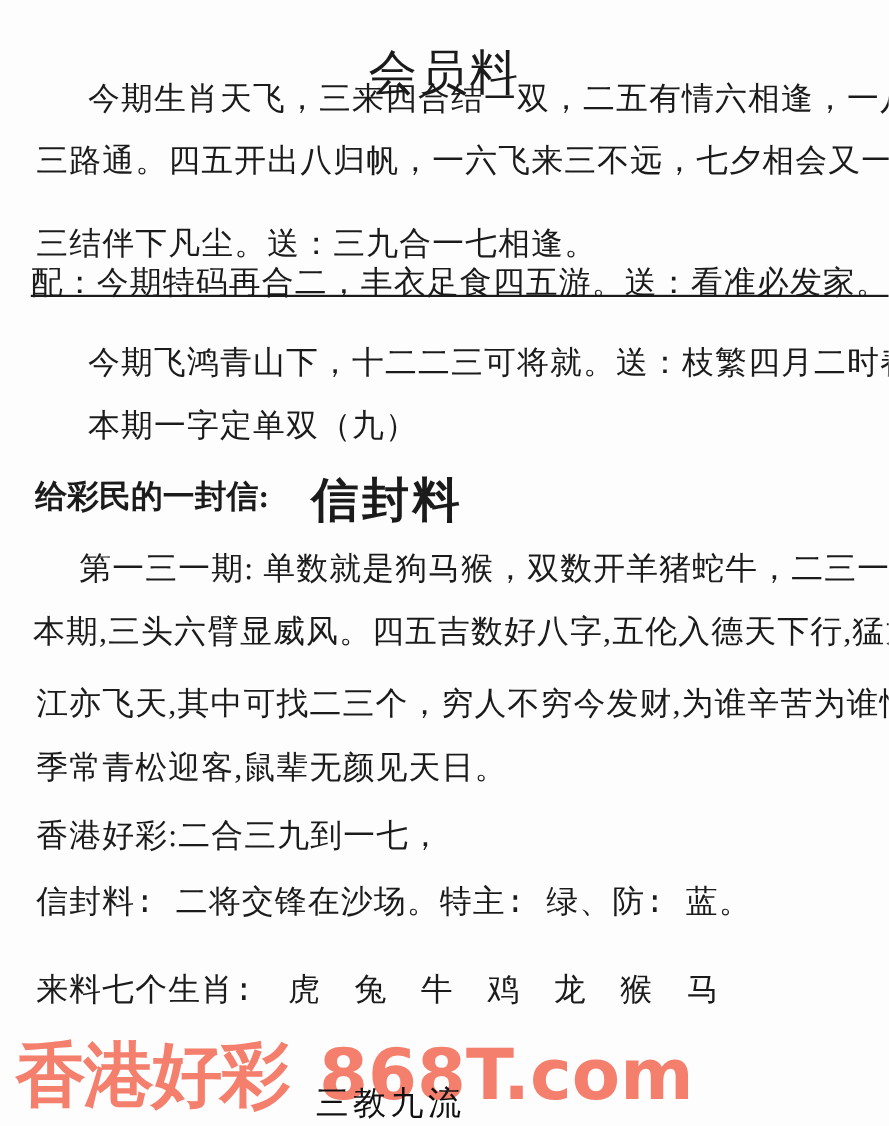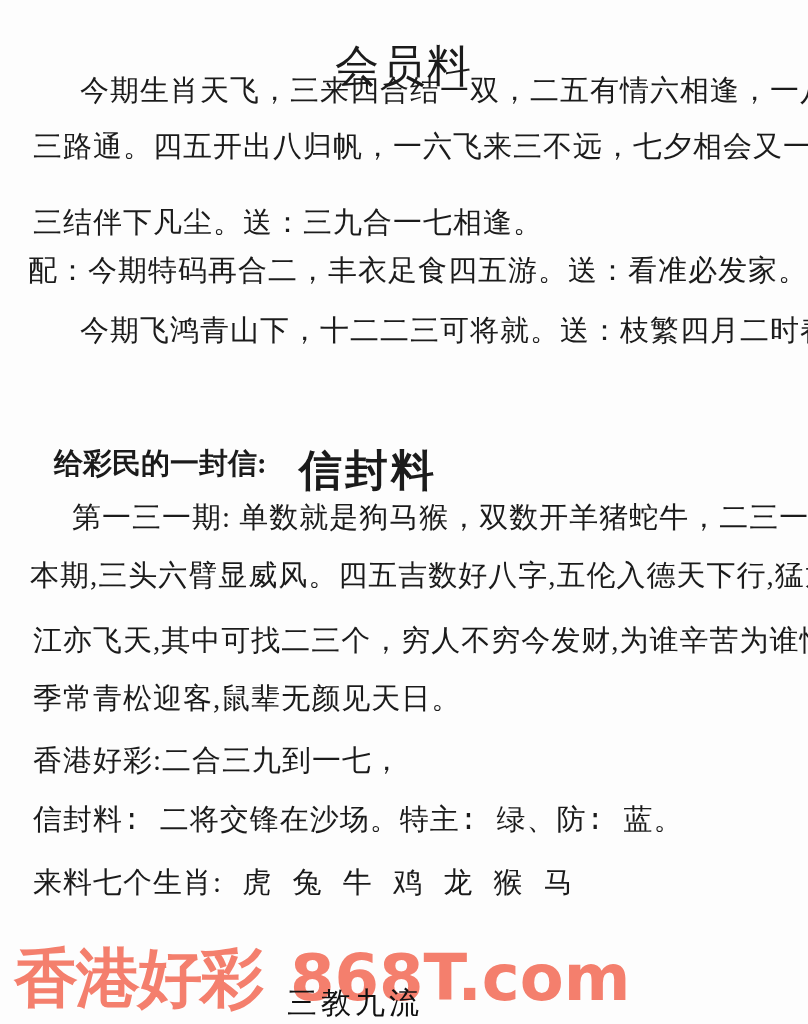--- a/index.html
+++ b/index.html
@@ -82,34 +82,35 @@
 </head>
 <body>
 
 <div class="page">
 
   <h1 class="doc-title" style="top: 8px;">会员料</h1>
 
   <div class="line" style="left: 80px; top: 73px;">今期生肖天飞，三来四合结一双，二五有情六相逢，一八有义</div>
   <div class="line" style="left: 33px; top: 129px;">三路通。四五开出八归帆，一六飞来三不远，七夕相会又一年，一</div>
   <div class="line" style="left: 33px; top: 186px; margin-top: 19px;">三结伴下凡尘。送：三九合一七相逢。</div>
-  <div class="line" style="left: 28px; top: 253px;">配：今期特码再合二，丰衣足食四五游。送：看准必发家。</div>
+  <div class="line" style="left: 28px; top: 240px; text-decoration: underline;">配：今期特码再合二，丰衣足食四五游。送：看准必发家。</div>
   <div class="line" style="left: 80px; top: 313px;">今期飞鸿青山下，十二二三可将就。送：枝繁四月二时春</div>
+  <div class="line" style="left: 80px; top: 370px;">本期一字定单双（九）</div>
 
-  <div class="intro-label" style="left: 32px; top: 444px; margin-left: 22px;">给彩民的一封信:</div>
+  <div class="intro-label" style="left: 32px; top: 432px;">给彩民的一封信:</div>
 
-  <h2 class="section-title" style="left: 283px; top: 426px; margin: 16px;">信封料</h2>
+  <h2 class="section-title" style="left: 283px; top: 426px; margin: 0;">信封料</h2>
 
   <div class="line" style="left: 72px; top: 500px;">第一三一期: 单数就是狗马猴，双数开羊猪蛇牛，二三一七应</div>
   <div class="line" style="left: 30px; top: 558px;">本期,三头六臂显威风。四五吉数好八字,五伦入德天下行,猛龙过</div>
   <div class="line" style="left: 33px; top: 623px;">江亦飞天,其中可找二三个，穷人不穷今发财,为谁辛苦为谁忙,四</div>
   <div class="line" style="left: 33px; top: 681px; text-align: center;">季常青松迎客,鼠辈无颜见天日。</div>
   <div class="line" style="left: 33px; top: 743px;">香港好彩:二合三九到一七，</div>
   <div class="line" style="left: 33px; top: 805px; font-family: Liberation Mono, monospace;">信封料: 二将交锋在沙场。特主: 绿、防: 蓝。</div>
-  <div class="line spread" style="left: 33px; top: 865px;">来料七个生肖: 虎 兔 牛 鸡 龙 猴 马</div>
+  <div class="line spread" style="left: 33px; top: 885px; font-family: Liberation Mono, monospace;">来料七个生肖: 虎 兔 牛 鸡 龙 猴 马</div>
 
   <div class="watermark">
     <span class="brand">香港好彩</span><span>868T.com</span>
   </div>
 
   <div class="wm-overlay">三教九流</div>
 
 </div>
 
 </body></html>

